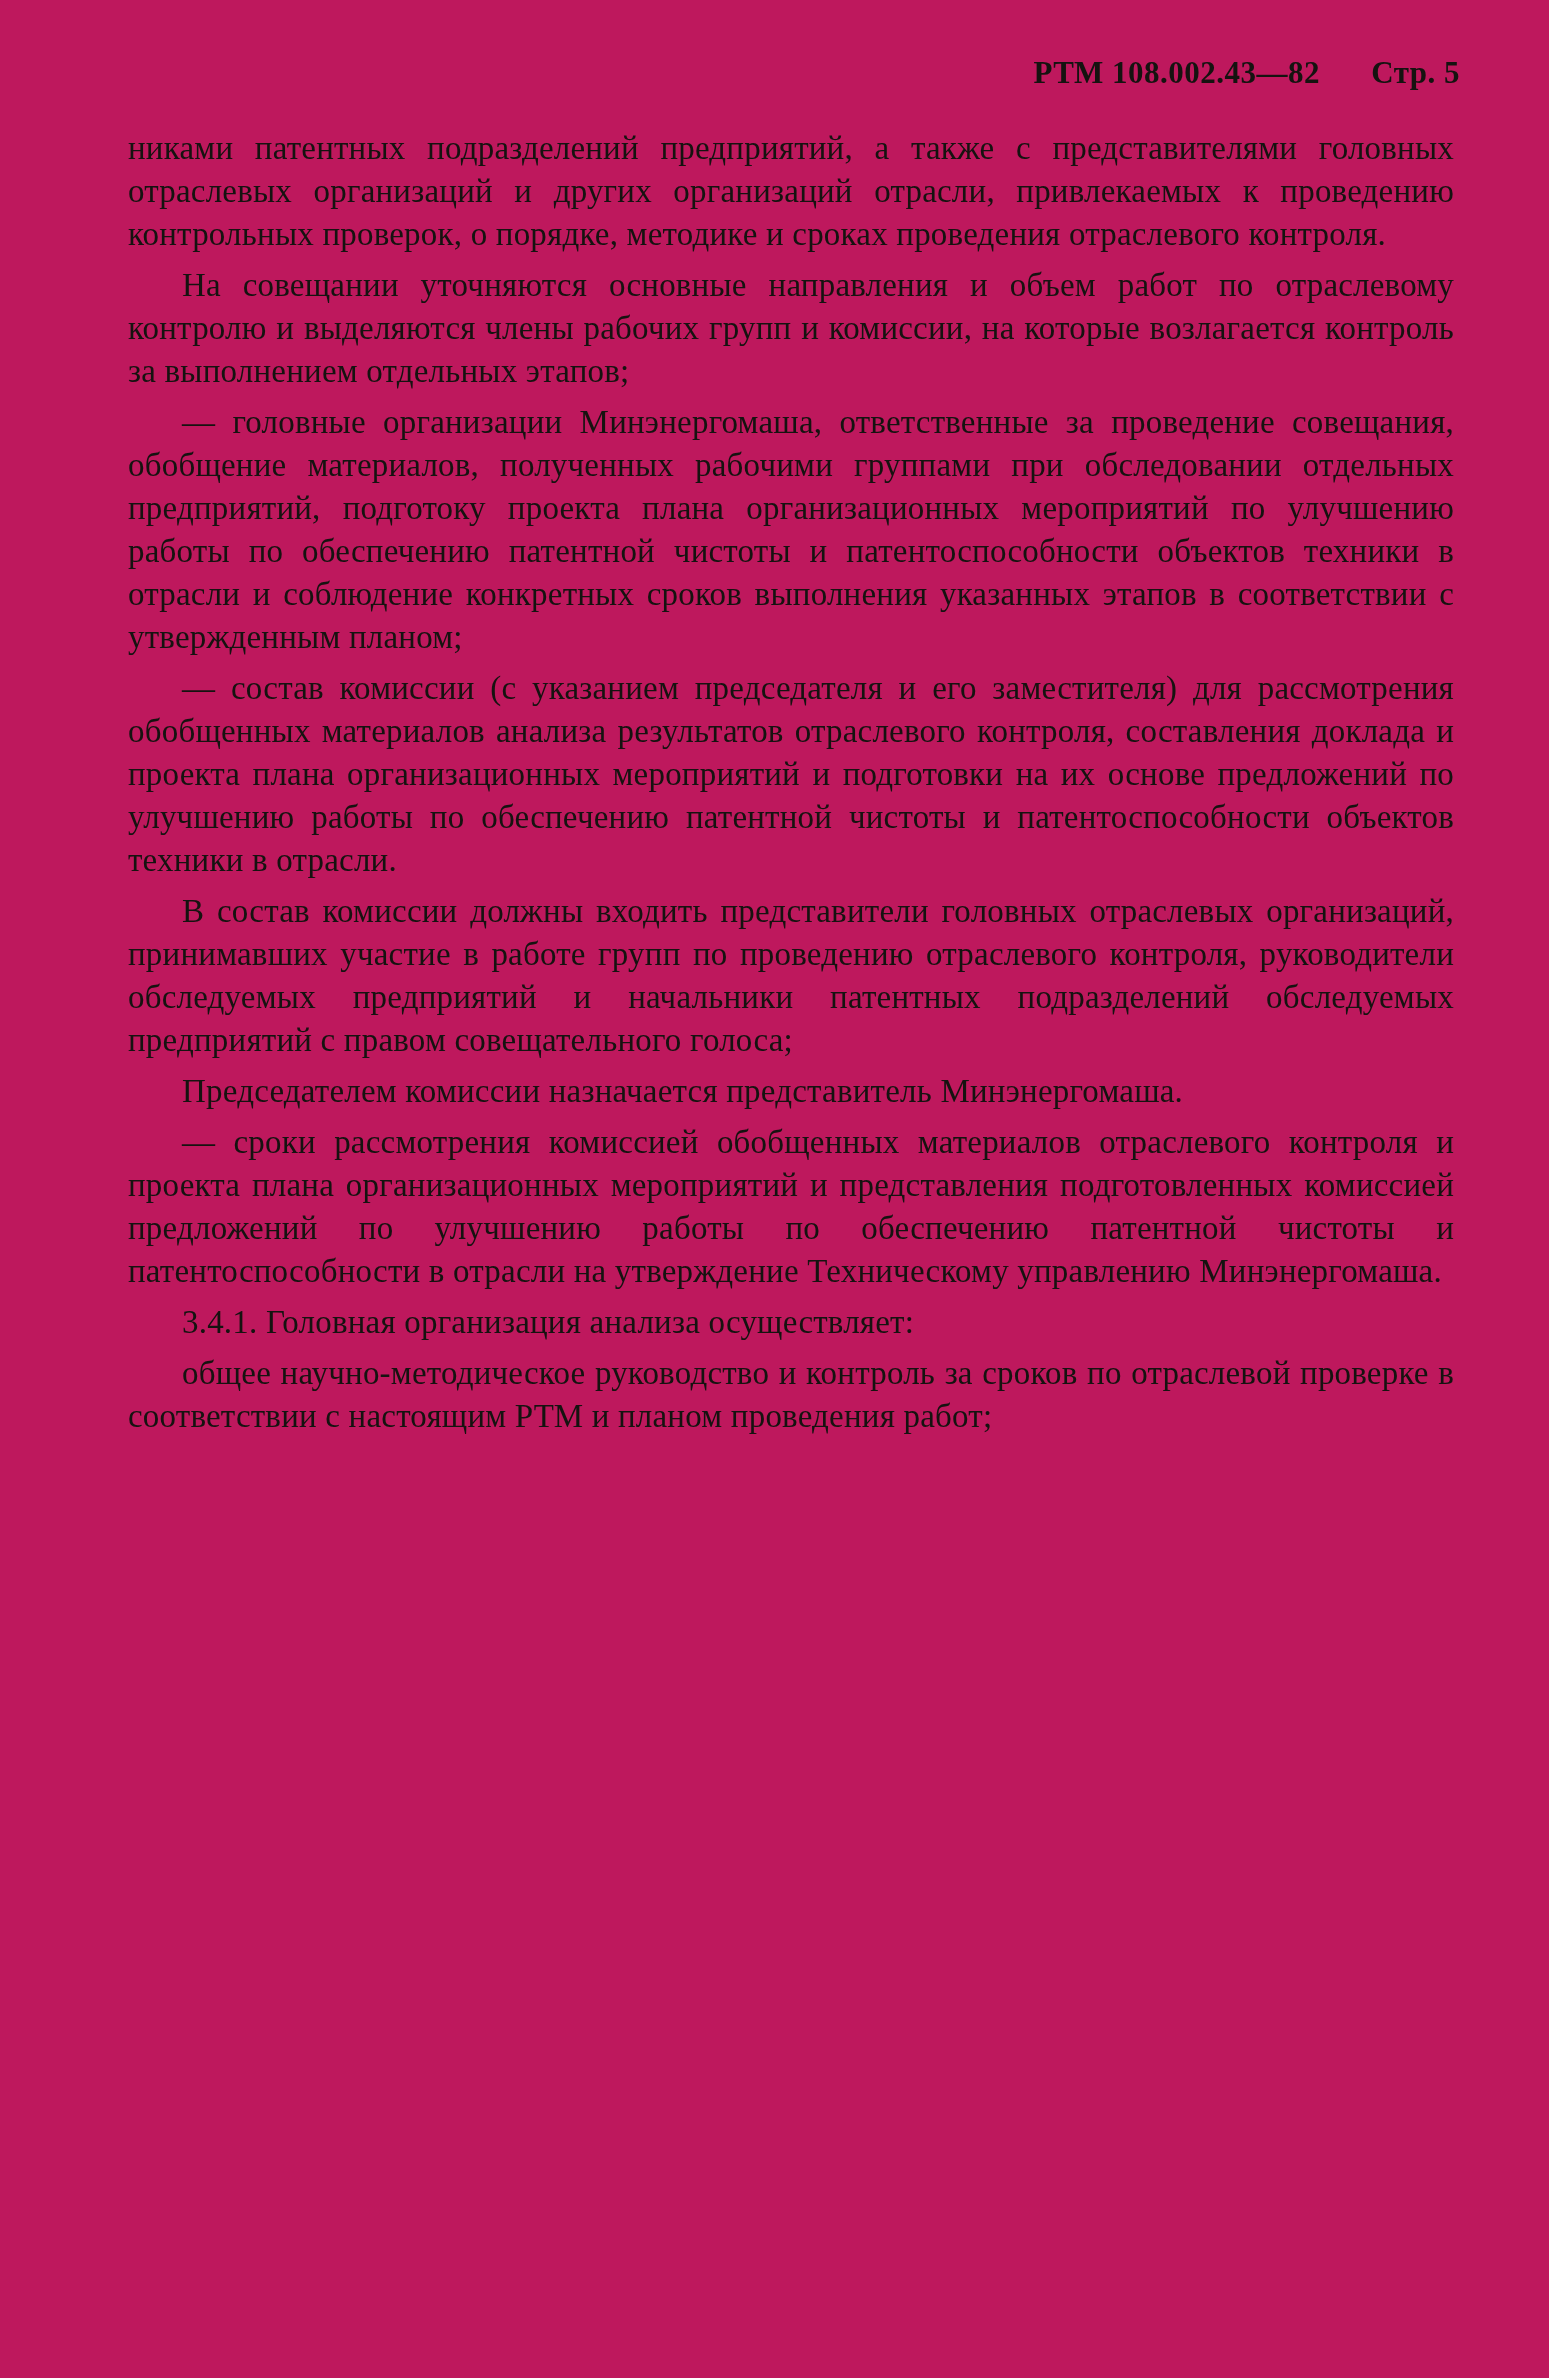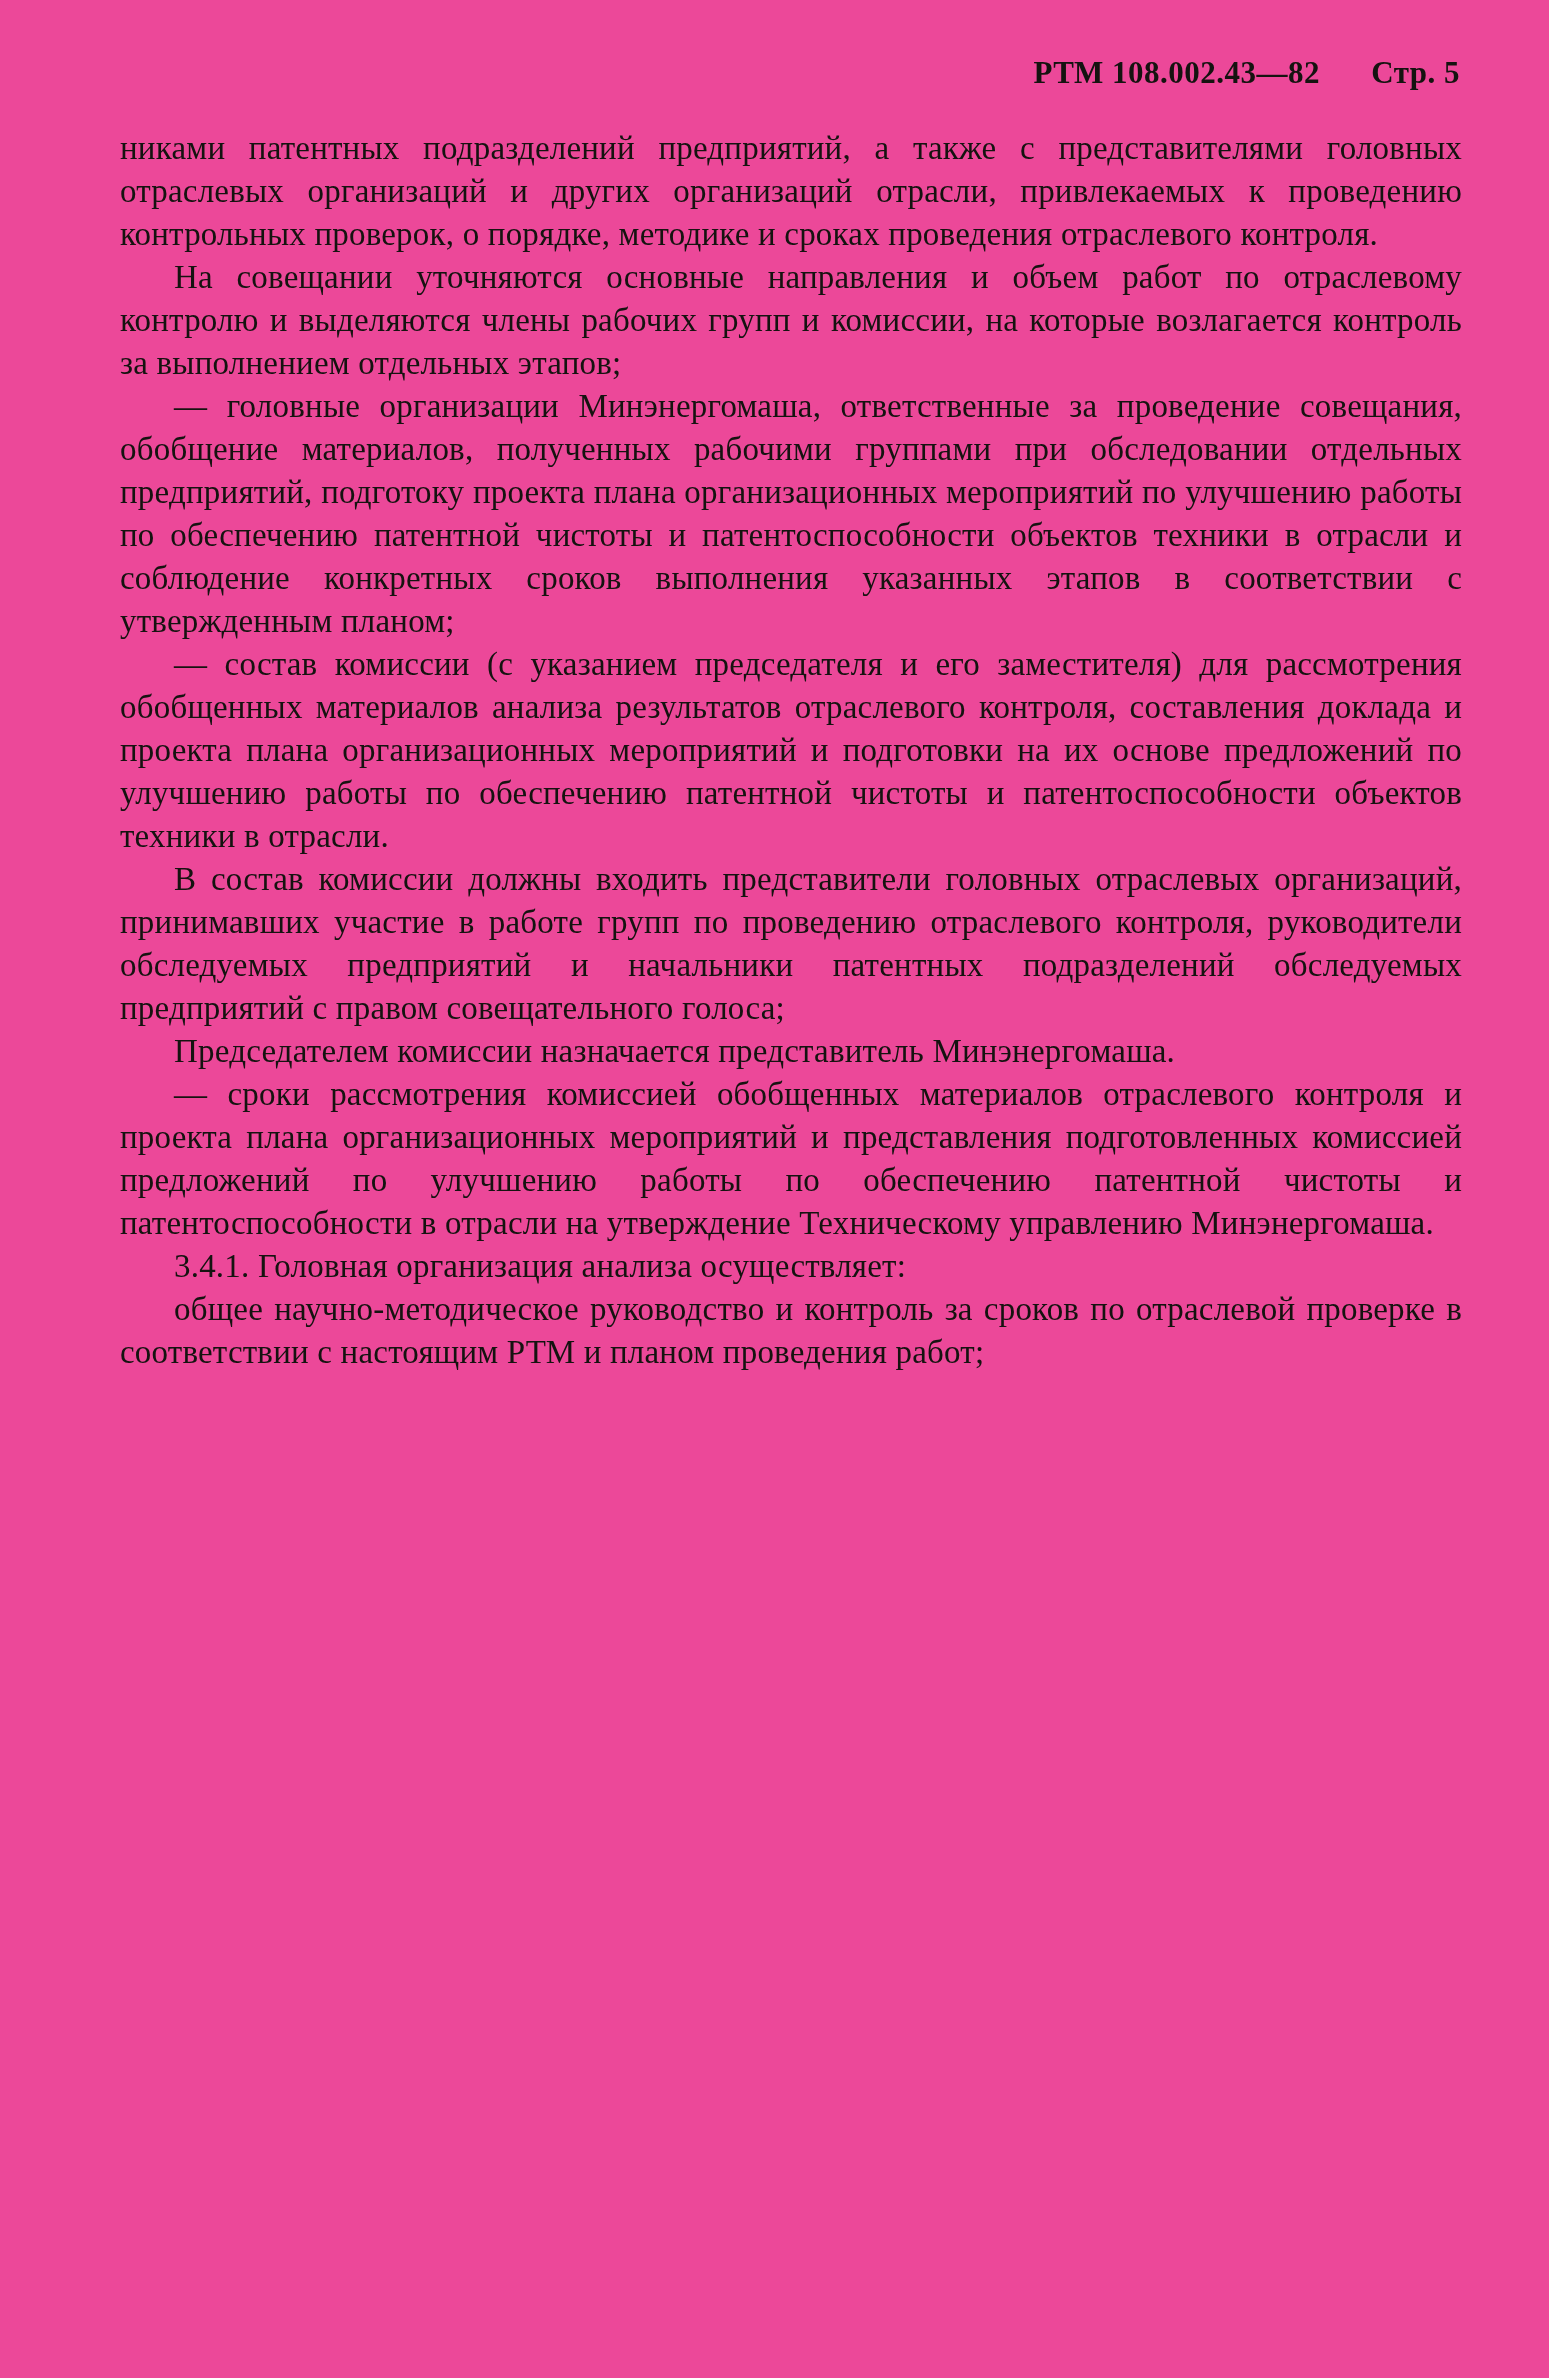--- a/index.html
+++ b/index.html
@@ -4,21 +4,21 @@
 <style>
   html, body {
     margin: 0;
     padding: 0;
     background: #ffffff;
   }
   .page {
     position: relative;
     width: 1550px;
     height: 2379px;
-    background: #ec4899;
+    background: #be185d;
     box-sizing: border-box;
     padding: 54px 88px 0 120px;
     font-family: "Liberation Serif", "DejaVu Serif", serif;
     color: #151310;
     overflow: hidden;
   }
   .page-header {
     text-align: right;
     font-weight: bold;
     font-size: 31px;
@@ -30,21 +30,21 @@
   .page-header .page-label {
     margin-left: 43px;
   }
   .body-text {
     font-size: 33px;
     line-height: 43px;
     text-align: justify;
     letter-spacing: 0.2px;
   }
   .para {
-    margin: 0;
+    margin: 8px;
     text-indent: 54px;
   }
   .para.no-indent {
     text-indent: 0;
   }
   .para.bold {
     font-weight: bold;
   }
 </style>
 </head>

